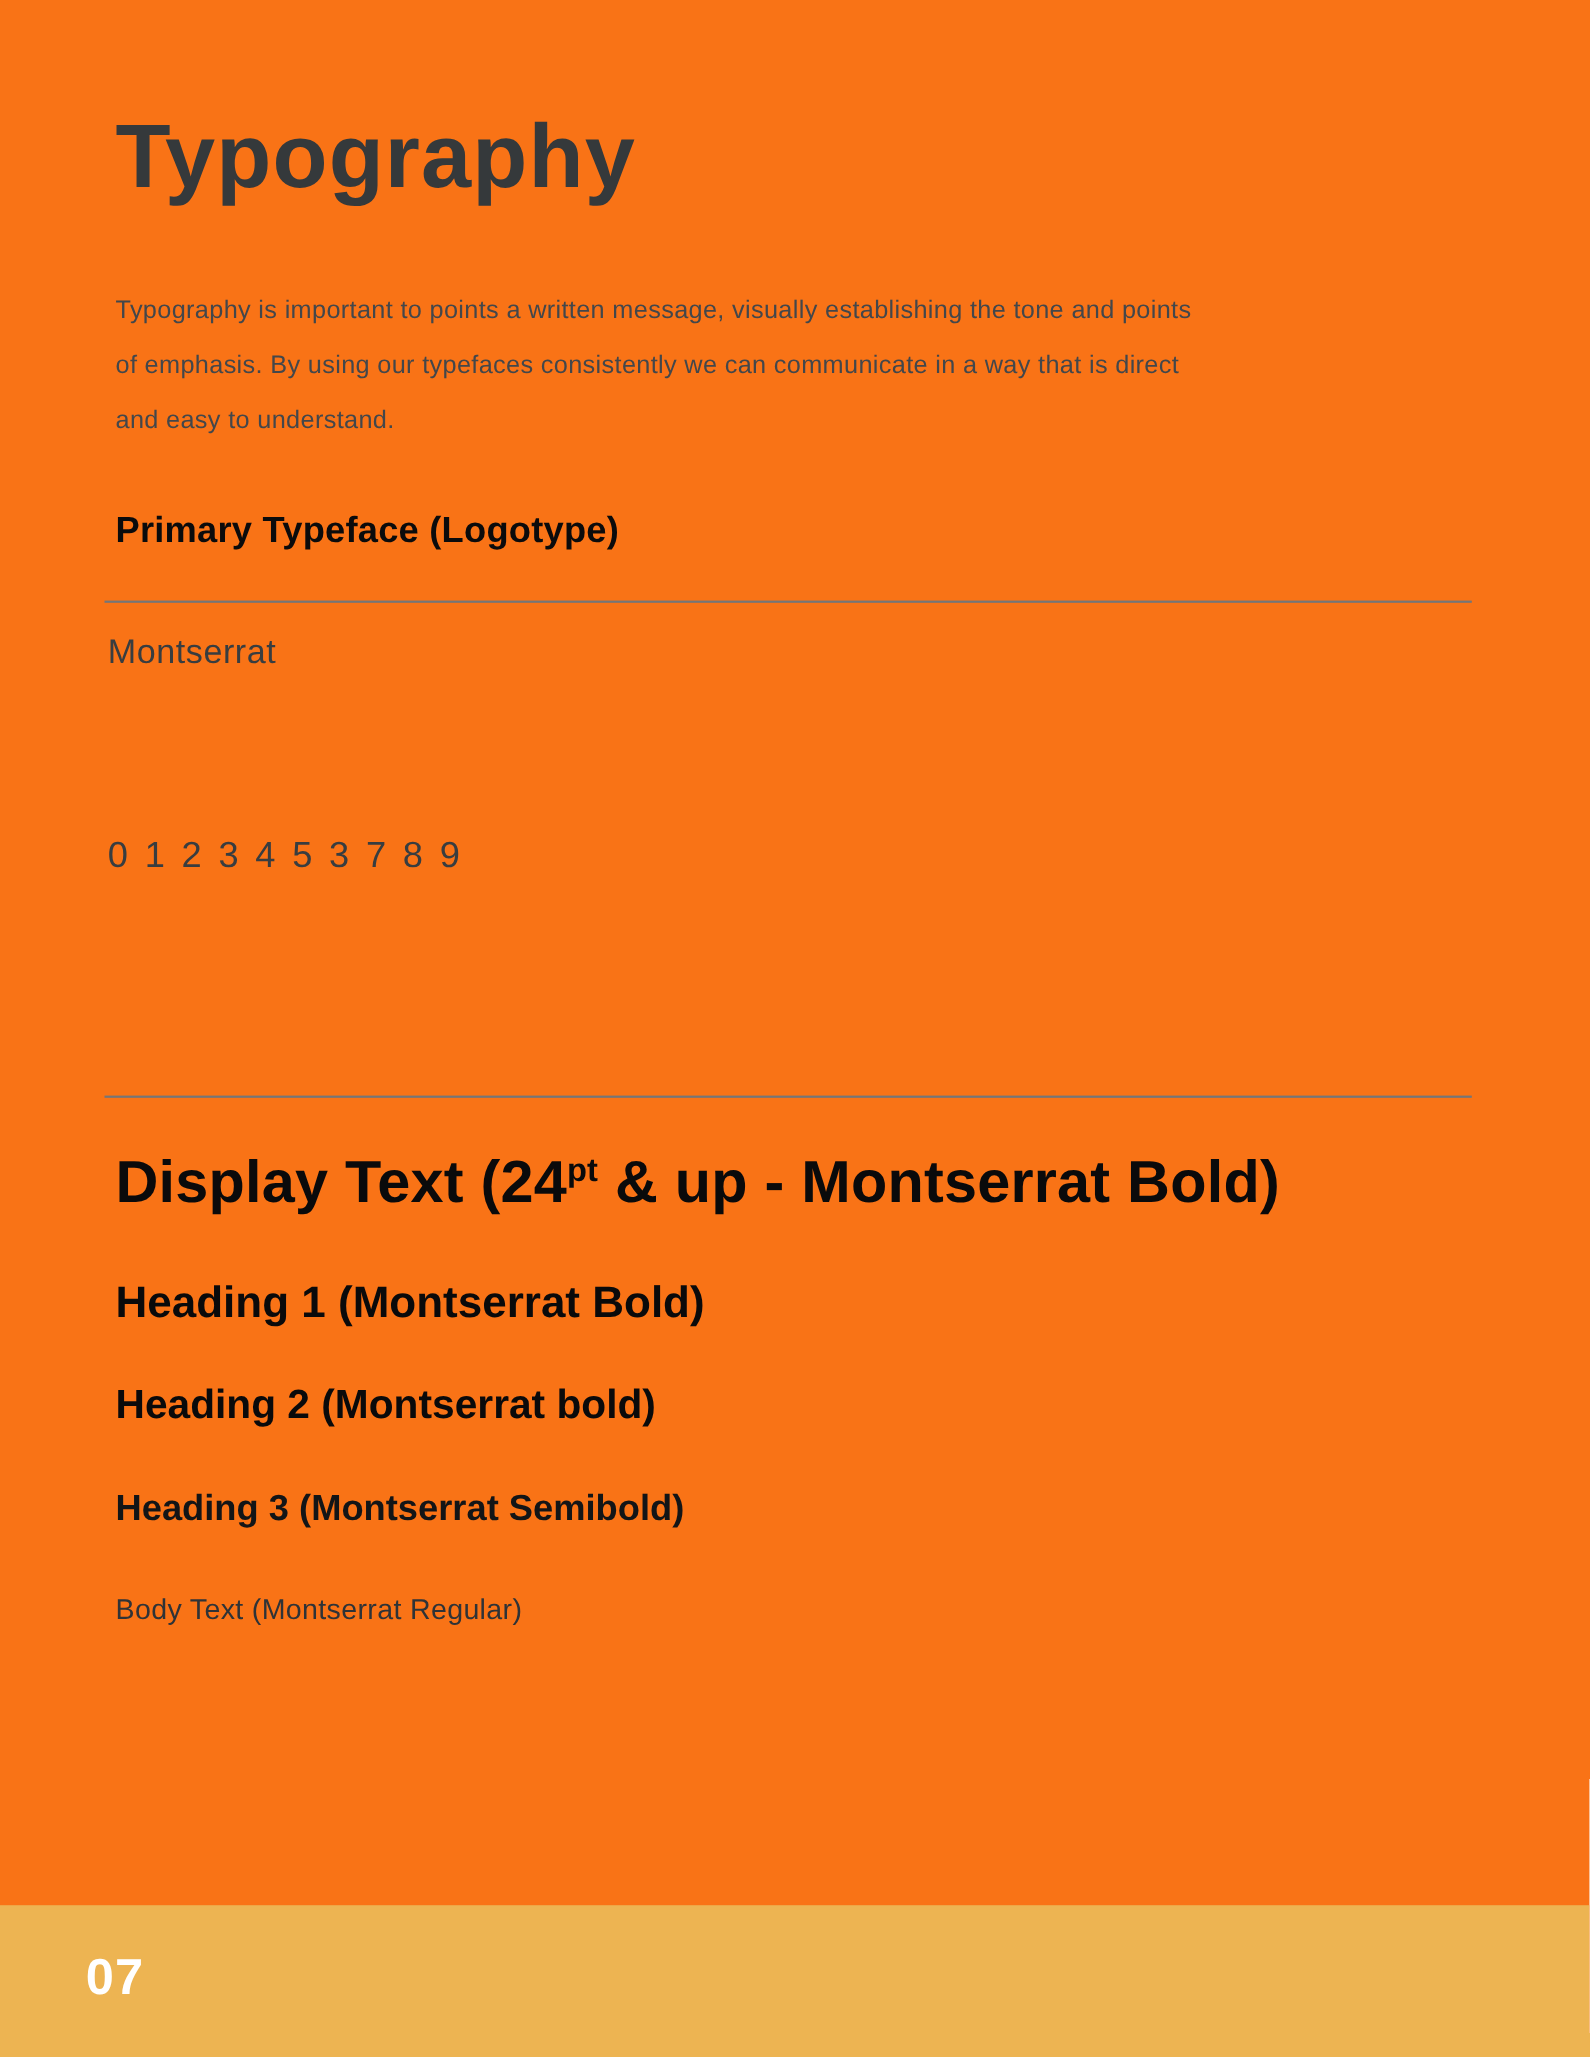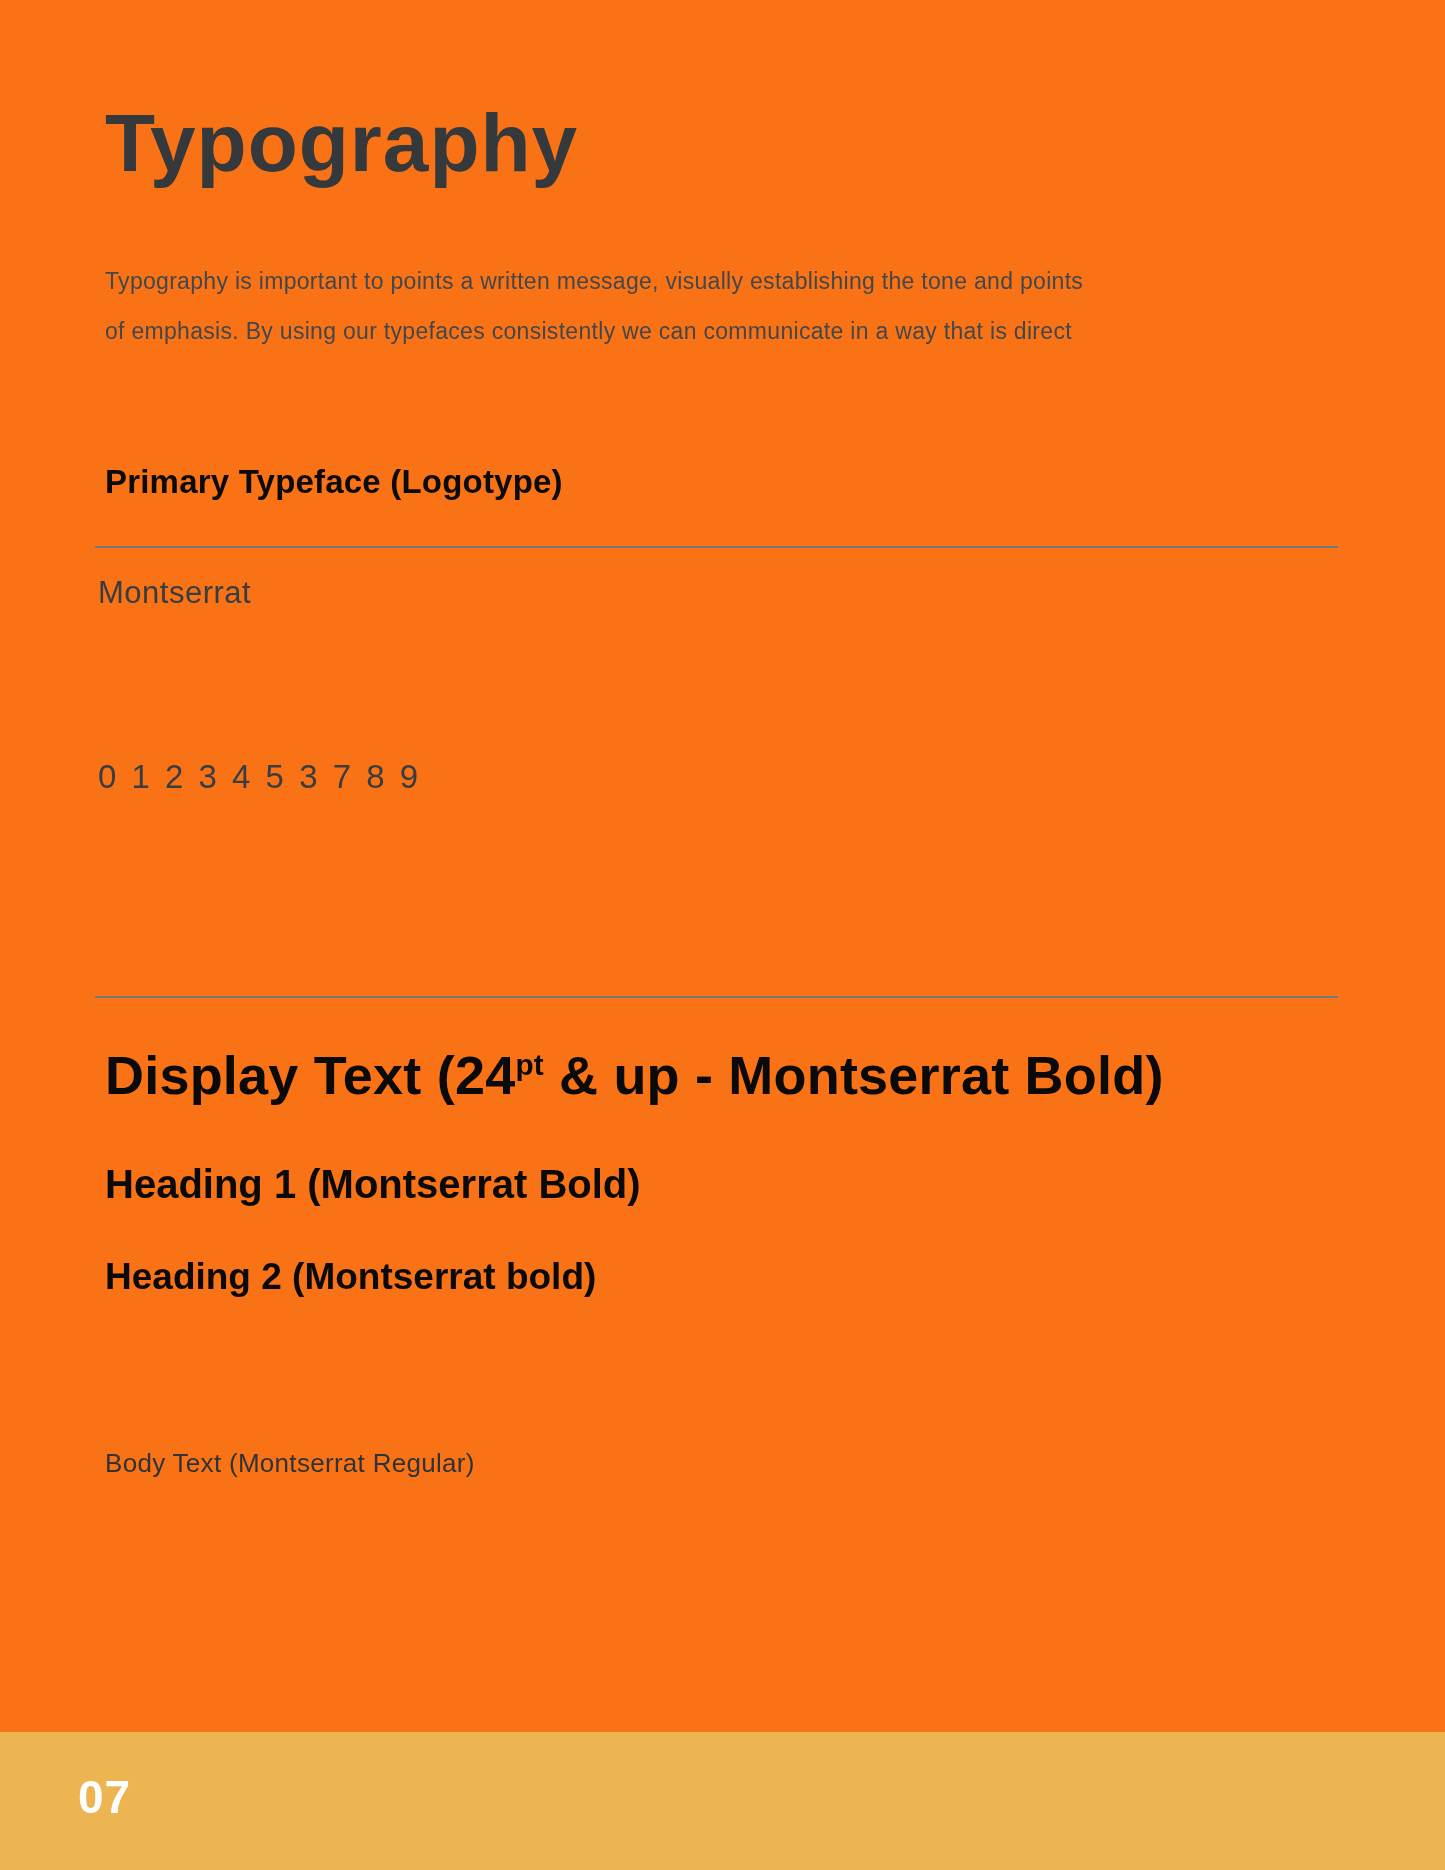--- a/index.html
+++ b/index.html
@@ -98,20 +98,21 @@
 </head>
 <body>
 
 <div class="page">
 
   <h1 class="abs page-title">Typography</h1>
 
   <p class="abs intro">
     <span>Typography is important to points a written message, visually establishing the tone and points</span>
     <span>of emphasis. By using our typefaces consistently we can communicate in a way that is direct</span>
+    <span>and easy to understand.</span>
   </p>
 
   <h2 class="abs section-heading primary">Primary Typeface (Logotype)</h2>
 
   <hr class="rule first">
 
   <div class="abs specimen font-name">Montserrat</div>
 
 
   <div class="abs specimen numerals">0 1 2 3 4 5 3 7 8 9</div>
@@ -120,20 +121,21 @@
   <hr class="rule second">
 
   <div class="abs display-sample">
     <span>Display Text (24</span><sup>pt</sup><span> &amp; up - Montserrat Bold)</span>
   </div>
 
   <div class="abs h1-sample">Heading 1 (Montserrat Bold)</div>
 
   <div class="abs h2-sample">Heading 2 (Montserrat bold)</div>
 
+  <div class="abs h3-sample">Heading 3 (Montserrat Semibold)</div>
 
   <div class="abs body-sample">Body Text (Montserrat Regular)</div>
 
   <div class="footer-bar">
     <div class="page-number">07</div>
   </div>
 
 </div>
 
 </body></html>

